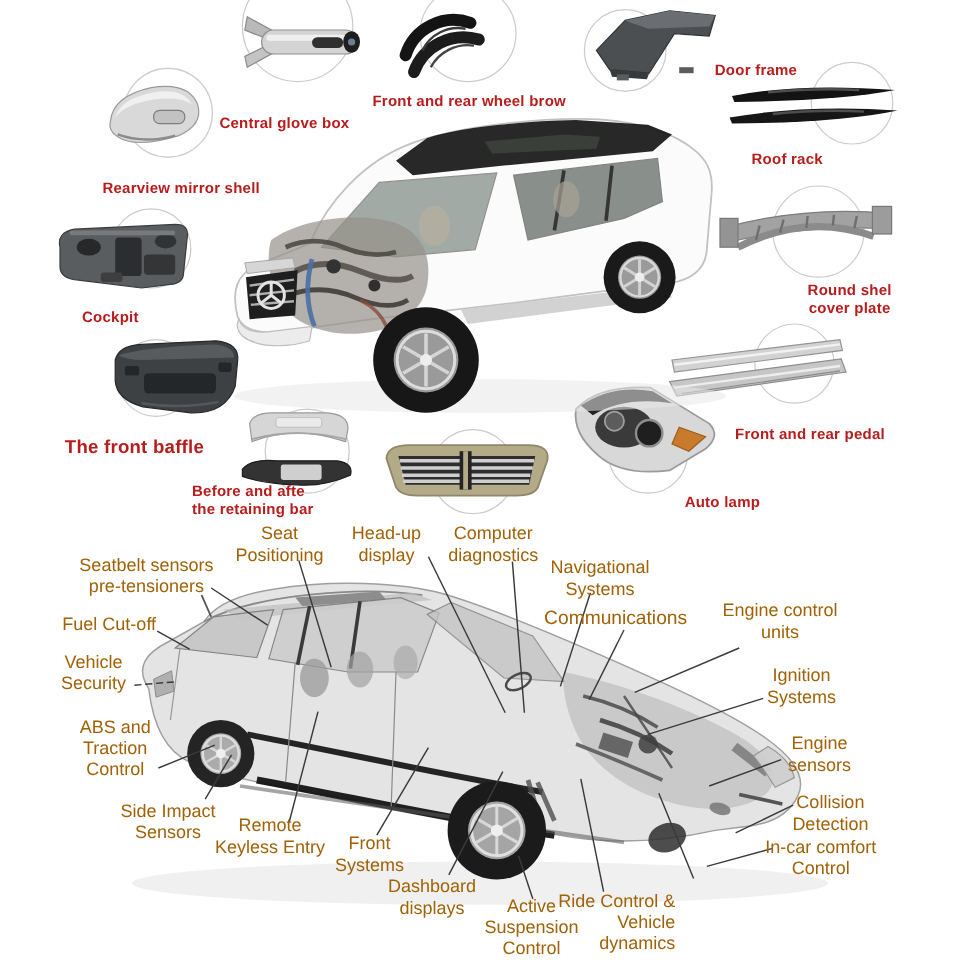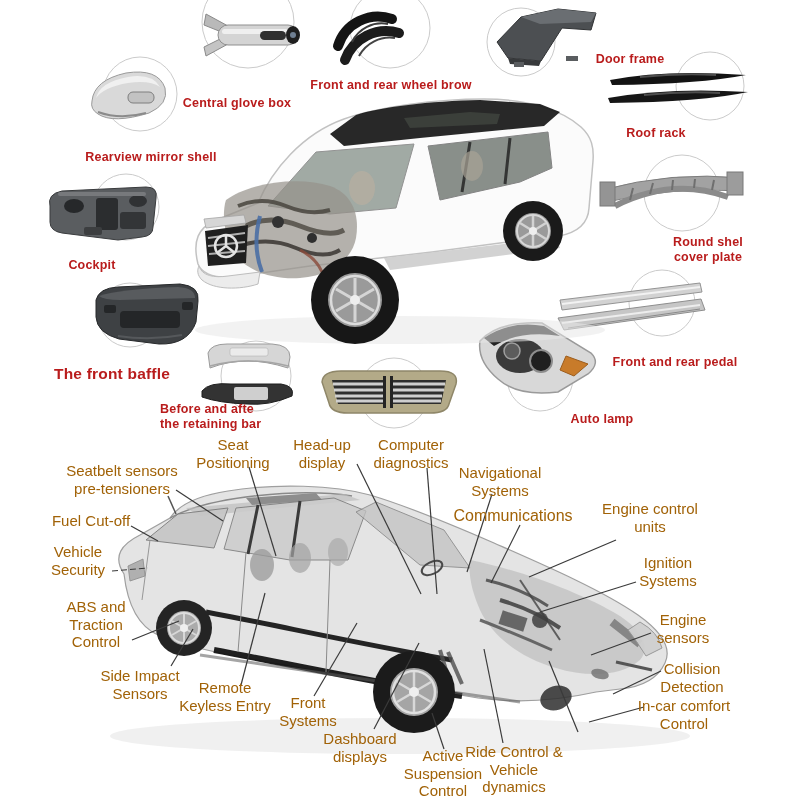--- a/index.html
+++ b/index.html
@@ -306,17 +306,17 @@
 Keyless Entry</div>
       <div class="callout bottom-label" style="left: 140px; top: 685px;">Side Impact
 Sensors</div>
       <div class="callout bottom-label" style="left: 308px; top: 712px;">Front
 Systems</div>
       <div class="callout bottom-label" style="left: 360px; top: 748px;">Dashboard
 displays</div>
       <div class="callout bottom-label" style="left: 431px; top: 773px; margin-left: 12px;">Active
 Suspension
 Control</div>
-      <div class="callout bottom-label" style="left: 514px; top: 769px;">Ride Control &amp;
+      <div class="callout bottom-label" style="left: 514px; top: 769px; text-align: right;">Ride Control &amp;
 Vehicle
 dynamics</div>
     </div>
 </div>
 
 </body></html>

